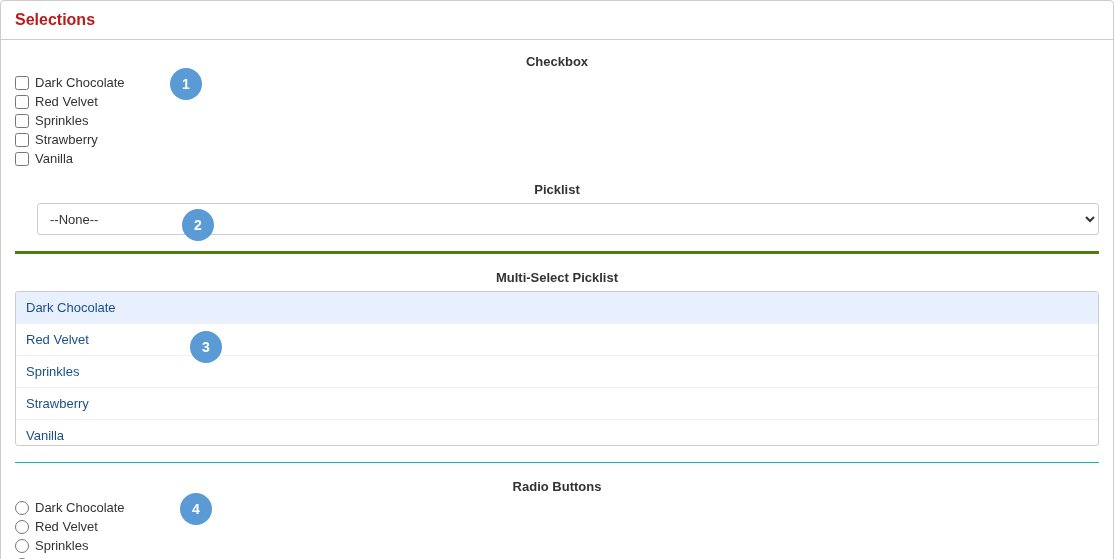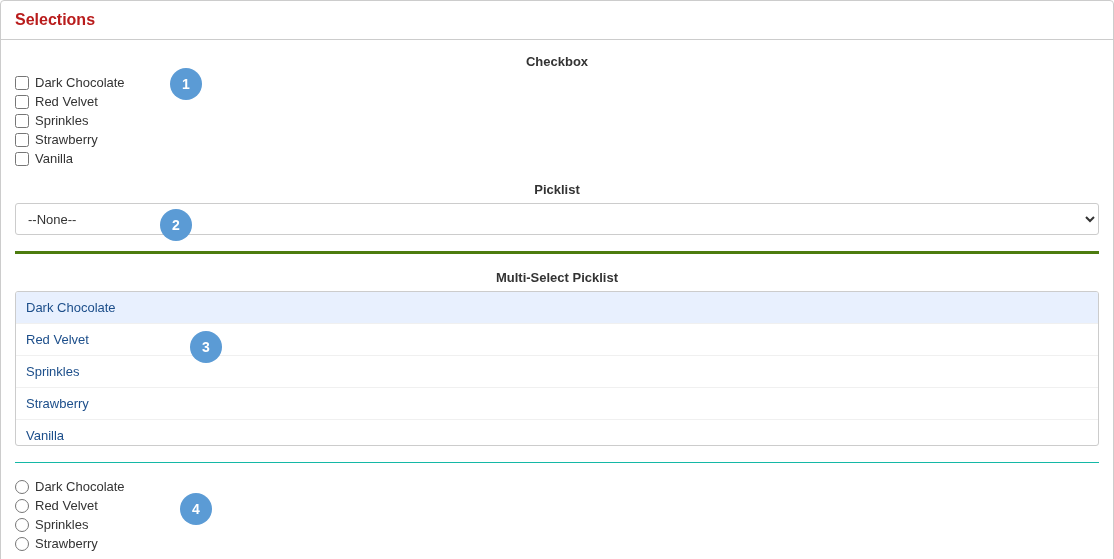--- a/index.html
+++ b/index.html
@@ -182,41 +182,42 @@
           <div class="checkbox-item">
             <input type="checkbox" id="cb5" style="">
             <label for="cb5">Vanilla</label>
           </div>
         </div>
       <div class="badge badge-1">1</div>
     </div>
 
     <div class="picklist-section">
       <div class="section-label">Picklist</div>
-      <div style="position:relative;">
+      <div style="position:relative;margin-left:22px;">
         <select class="picklist-select" id="picklist-select"><option value="--None--">--None--</option><option value="Dark Chocolate">Dark Chocolate</option><option value="Red Velvet">Red Velvet</option><option value="Sprinkles">Sprinkles</option><option value="Strawberry">Strawberry</option><option value="Vanilla">Vanilla</option></select>
         <div class="badge badge-2">2</div>
       </div>
     </div>
 
     <div class="multiselect-section">
       <div class="section-label">Multi-Select Picklist</div>
       <div style="position:relative;">
         <div class="multiselect-listbox" id="multiselect-listbox">
             <div class="list-option selected">Dark Chocolate</div>
             <div class="list-option">Red Velvet</div>
             <div class="list-option">Sprinkles</div>
             <div class="list-option">Strawberry</div>
             <div class="list-option">Vanilla</div>
           </div>
         <div class="badge badge-3">3</div>
       </div>
     </div>
 
     <div class="radio-section">
+      <div class="section-label">Radio Buttons</div>
       <div id="radio-items">
           <div class="radio-item">
             <input type="radio" name="radio-group" id="rb1" style="">
             <label for="rb1">Dark Chocolate</label>
           </div>
           <div class="radio-item">
             <input type="radio" name="radio-group" id="rb2" style="">
             <label for="rb2">Red Velvet</label>
           </div>
           <div class="radio-item">

